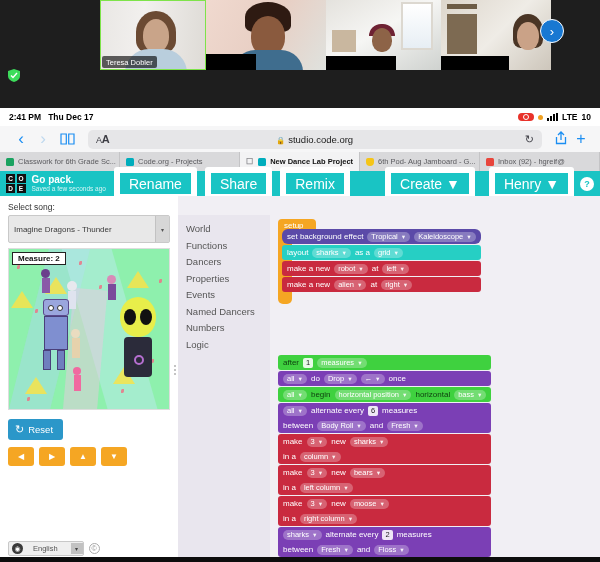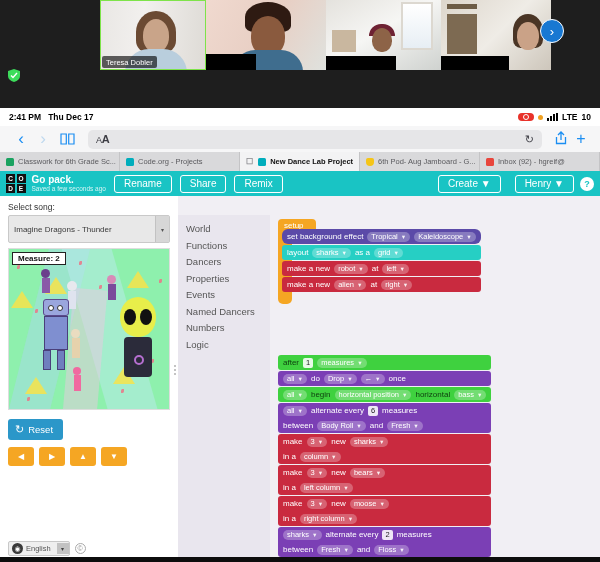--- a/index.html
+++ b/index.html
@@ -139,21 +139,21 @@
   }
   .co-logo { display: grid; grid-template-columns: 9px 9px; gap: 1.5px; margin-right: 6px; }
   .co-logo span {
     width: 9px; height: 9px; background: #111; color: #fff;
     font-size: 6.5px; display: flex; align-items: center; justify-content: center;
     font-weight: 700;
   }
   .co-title { color: #fff; font-size: 10px; font-weight: 600; line-height: 1.05; }
   .co-sub { color: #d4f4f4; font-size: 6.5px; }
   .co-btn {
-    border: 1px solid #ffffff; color: #fff; font-size: 10px;
+    border: 6px solid #ffffff; color: #fff; font-size: 14px;
     padding: 2.5px 9px; border-radius: 3px; margin-left: 8px; background: transparent;
     white-space: nowrap;
   }
   .co-right { margin-left: auto; display: flex; align-items: center; gap: 6px; }
   .co-help {
     width: 14px; height: 14px; border-radius: 50%; background: #fff; color: #19c4c4;
     font-size: 9px; font-weight: 700; display: flex; align-items: center; justify-content: center;
   }
 
   
@@ -244,21 +244,21 @@
   .reset-ico { font-size: 11px; }
   .arrow-row { margin-top: 7px; display: flex; gap: 5px; }
   .arrow-btn {
     width: 26px; height: 19px; background: #f5a623; border-radius: 3px;
     color: #fff; font-size: 8px; display: flex; align-items: center; justify-content: center;
   }
   .lang-row {
     position: absolute; left: 8px; bottom: 6px; display: flex; align-items: center; gap: 5px;
   }
   .lang-sel {
-    display: flex; align-items: center; gap: 3px; background: #efefef;
+    display: flex; align-items: center; gap: 10px; background: #efefef;
     border: 1px solid #c8c8c8; border-radius: 2px; padding: 1px 0 1px 3px;
     font-size: 7.5px; color: #555;
   }
   .globe { width: 11px; height: 11px; border-radius: 50%; background: #3a3a3a; color:#fff;
            font-size: 7px; display:flex; align-items:center; justify-content:center; }
   .lang-caret { width: 12px; background: #c2c2c2; color: #444; text-align:center;
                 font-size: 6px; margin-left: 3px; align-self: stretch;
                 display:flex; align-items:center; justify-content:center; }
   .copyright { width: 11px; height: 11px; border-radius: 50%; border: 1px solid #aaa;
                color: #888; font-size: 7px; display:flex; align-items:center; justify-content:center; }
@@ -414,20 +414,23 @@
     <span class="nav-ico dim">›</span>
     <span class="book-ico">
       <svg width="15" height="12" viewBox="0 0 15 12">
           <path d="M1 1h5.3v10H1zM8.7 1H14v10H8.7z" fill="none" stroke="#1b8ef2" stroke-width="1.2"></path>
         </svg>
     </span>
     <div class="urlfield">
       <span class="aa">
         <span>A</span><b>A</b>
       </span>
+      <span class="urltext">
+        <span class="lockico">🔒</span><span>studio.code.org</span>
+      </span>
       <span class="reload">↻</span>
     </div>
     <span class="share-ico">
       <svg width="12" height="14" viewBox="0 0 12 14">
         <path d="M6 1v8M3 4l3-3 3 3" stroke="#1b8ef2" stroke-width="1.3" fill="none"></path>
         <path d="M1.5 6v6.5h9V6" stroke="#1b8ef2" stroke-width="1.3" fill="none"></path>
       </svg>
     </span>
     <span class="plus-ico">+</span>
   </div>

